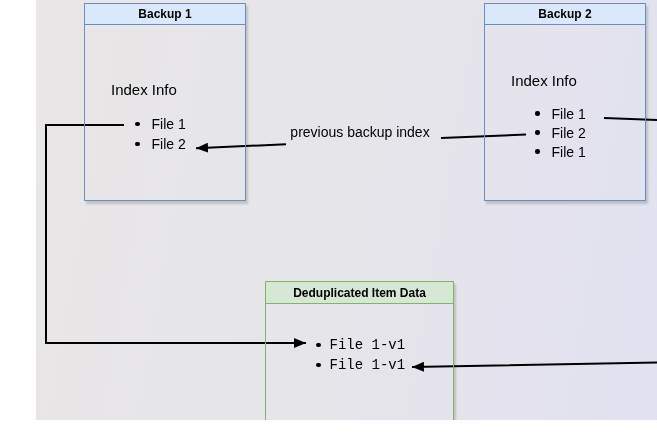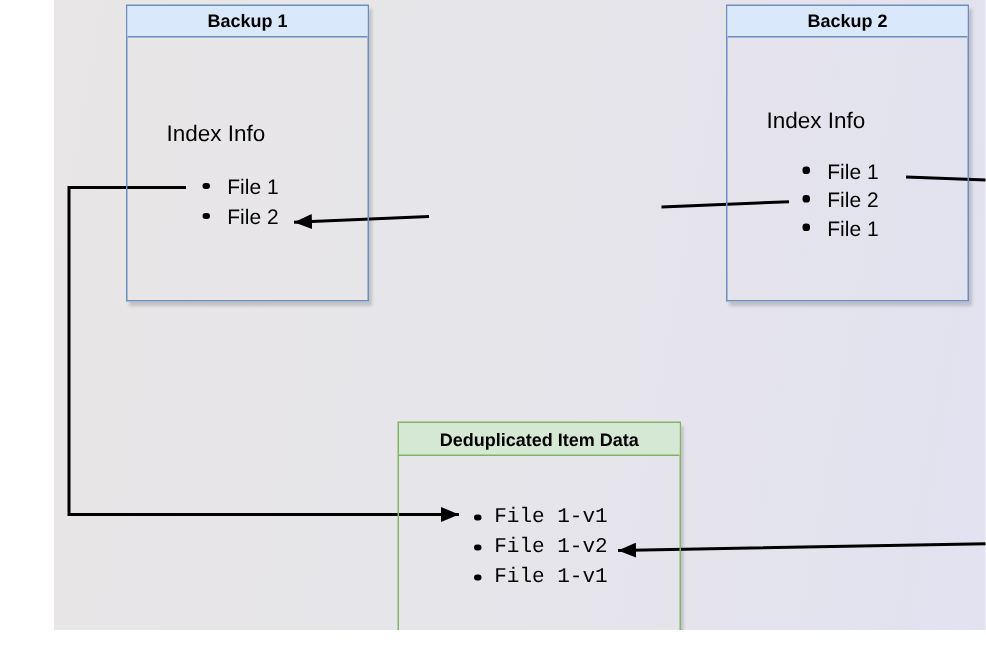--- a/index.html
+++ b/index.html
@@ -162,26 +162,23 @@
   <div class="node node-green" id="dedup">
     <div class="node-header">Deduplicated Item Data</div>
     <div class="node-body">
       <div class="file-list rows-20">
         <div class="file-row">
           <span class="dot"></span>
           <span>File 1-v1</span>
         </div>
         <div class="file-row">
           <span class="dot"></span>
-          <span>File 1-v2</span>
-        </div>
-        <div class="file-row">
-          <span class="dot"></span>
           <span>File 1-v1</span>
         </div>
       </div>
     </div>
   </div>
 
   <div class="edge-label">
+    <div>previous backup index</div>
   </div>
 
 </div>
 
 </body></html>

